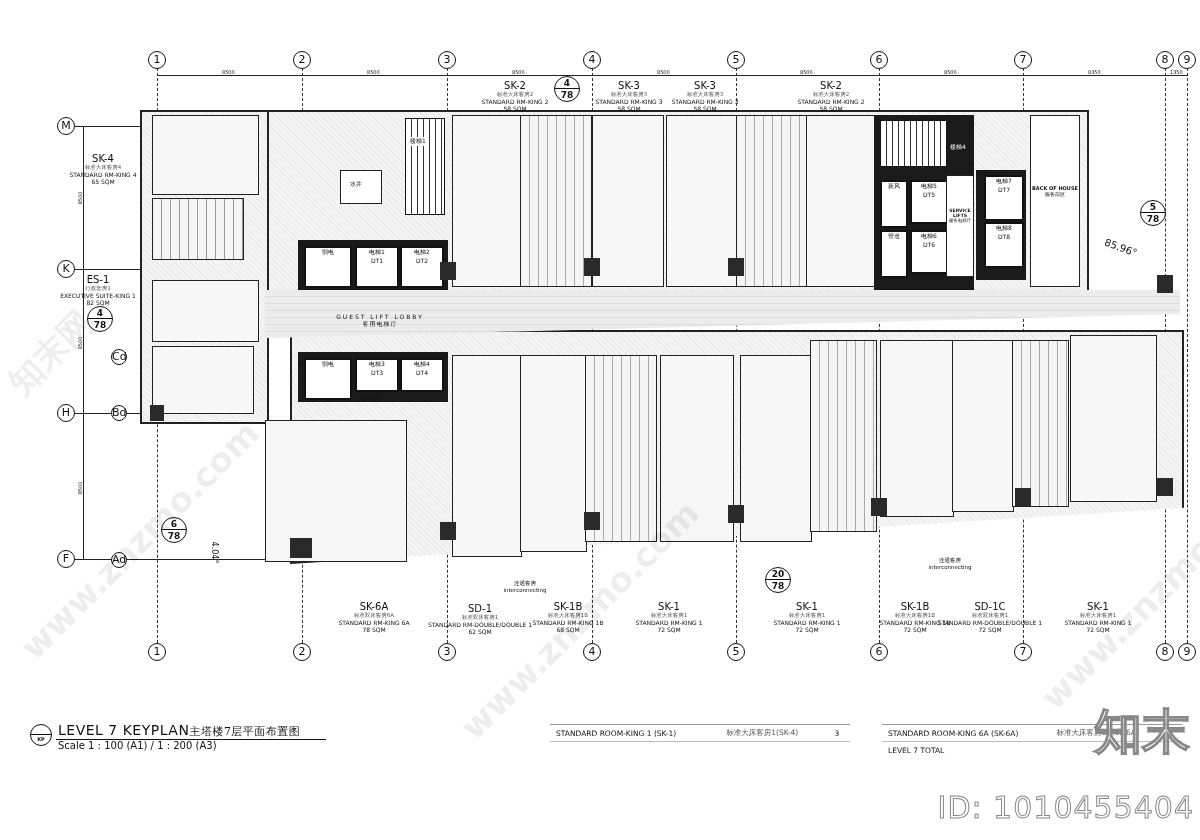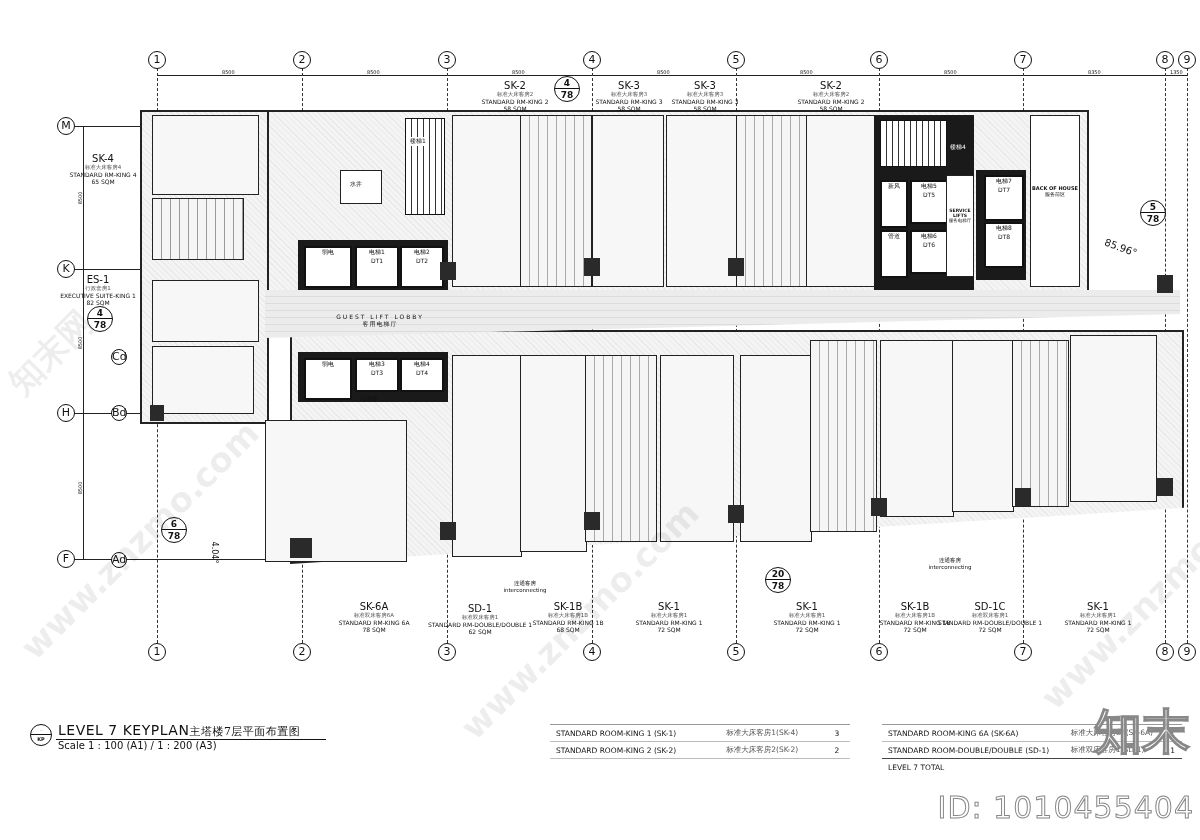--- a/index.html
+++ b/index.html
@@ -355,38 +355,28 @@
   <div class="title-scale">Scale 1 : 100 (A1) / 1 : 200 (A3)</div>
 </div>
 
 <table class="schedule" style="left:550px;top:724px;width:300px;border-top:1px solid #999;">
   <tbody>
       <tr>
         <td>STANDARD ROOM-KING 1 (SK-1)</td>
         <td class="cn">标准大床客房1(SK-4)</td>
         <td>3</td>
       </tr>
-  <tr>
-        <td>STANDARD ROOM-KING 2 (SK-2)</td>
-        <td class="cn">标准大床客房2(SK-2)</td>
-        <td>2</td>
-      </tr>
 </tbody>
   </table>
 
 <table class="schedule" style="left:882px;top:724px;width:300px;border-top:1px solid #999;">
   <tbody>
       <tr>
         <td>STANDARD ROOM-KING 6A (SK-6A)</td>
         <td class="cn">标准大床客房6A(SK-6A)</td>
-        <td>1</td>
-      </tr>
-  <tr class="heavy">
-        <td>STANDARD ROOM-DOUBLE/DOUBLE (SD-1)</td>
-        <td class="cn">标准双床客房1(SD-1)</td>
         <td>1</td>
       </tr>
   <tr class="total">
         <td>LEVEL 7 TOTAL</td>
         <td class="cn"></td>
         <td></td>
       </tr>
 </tbody>
   </table>
 

